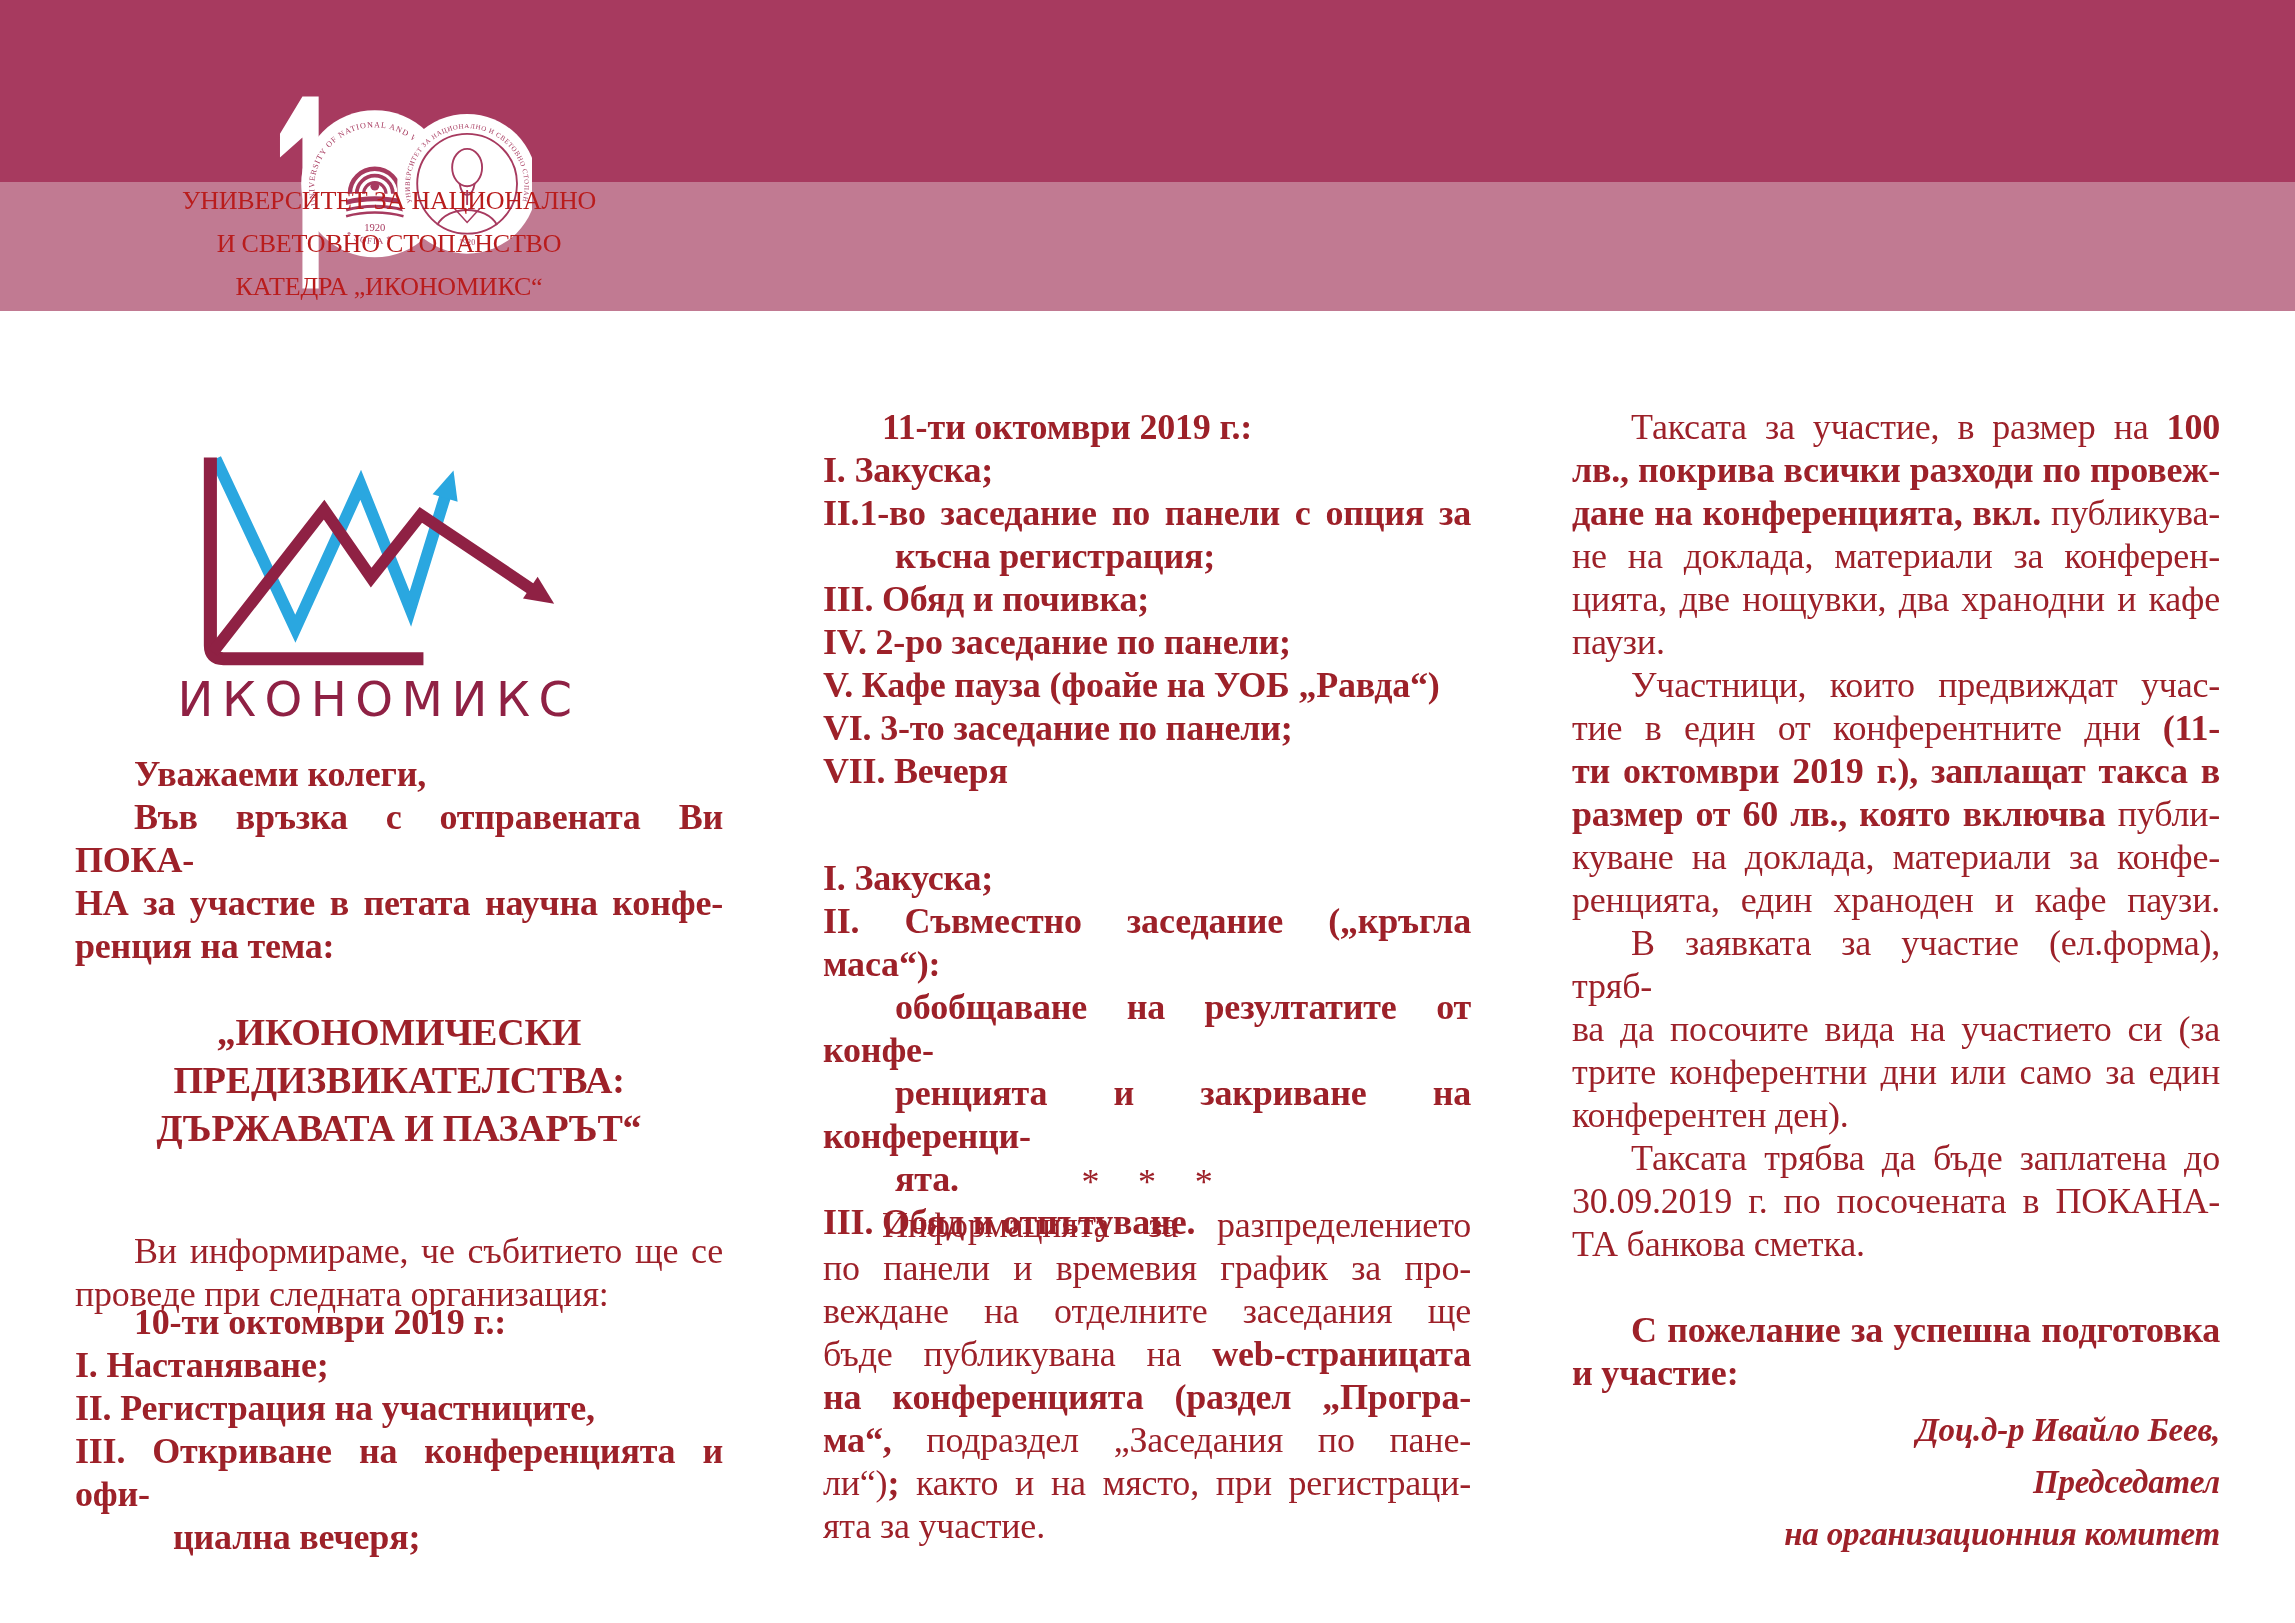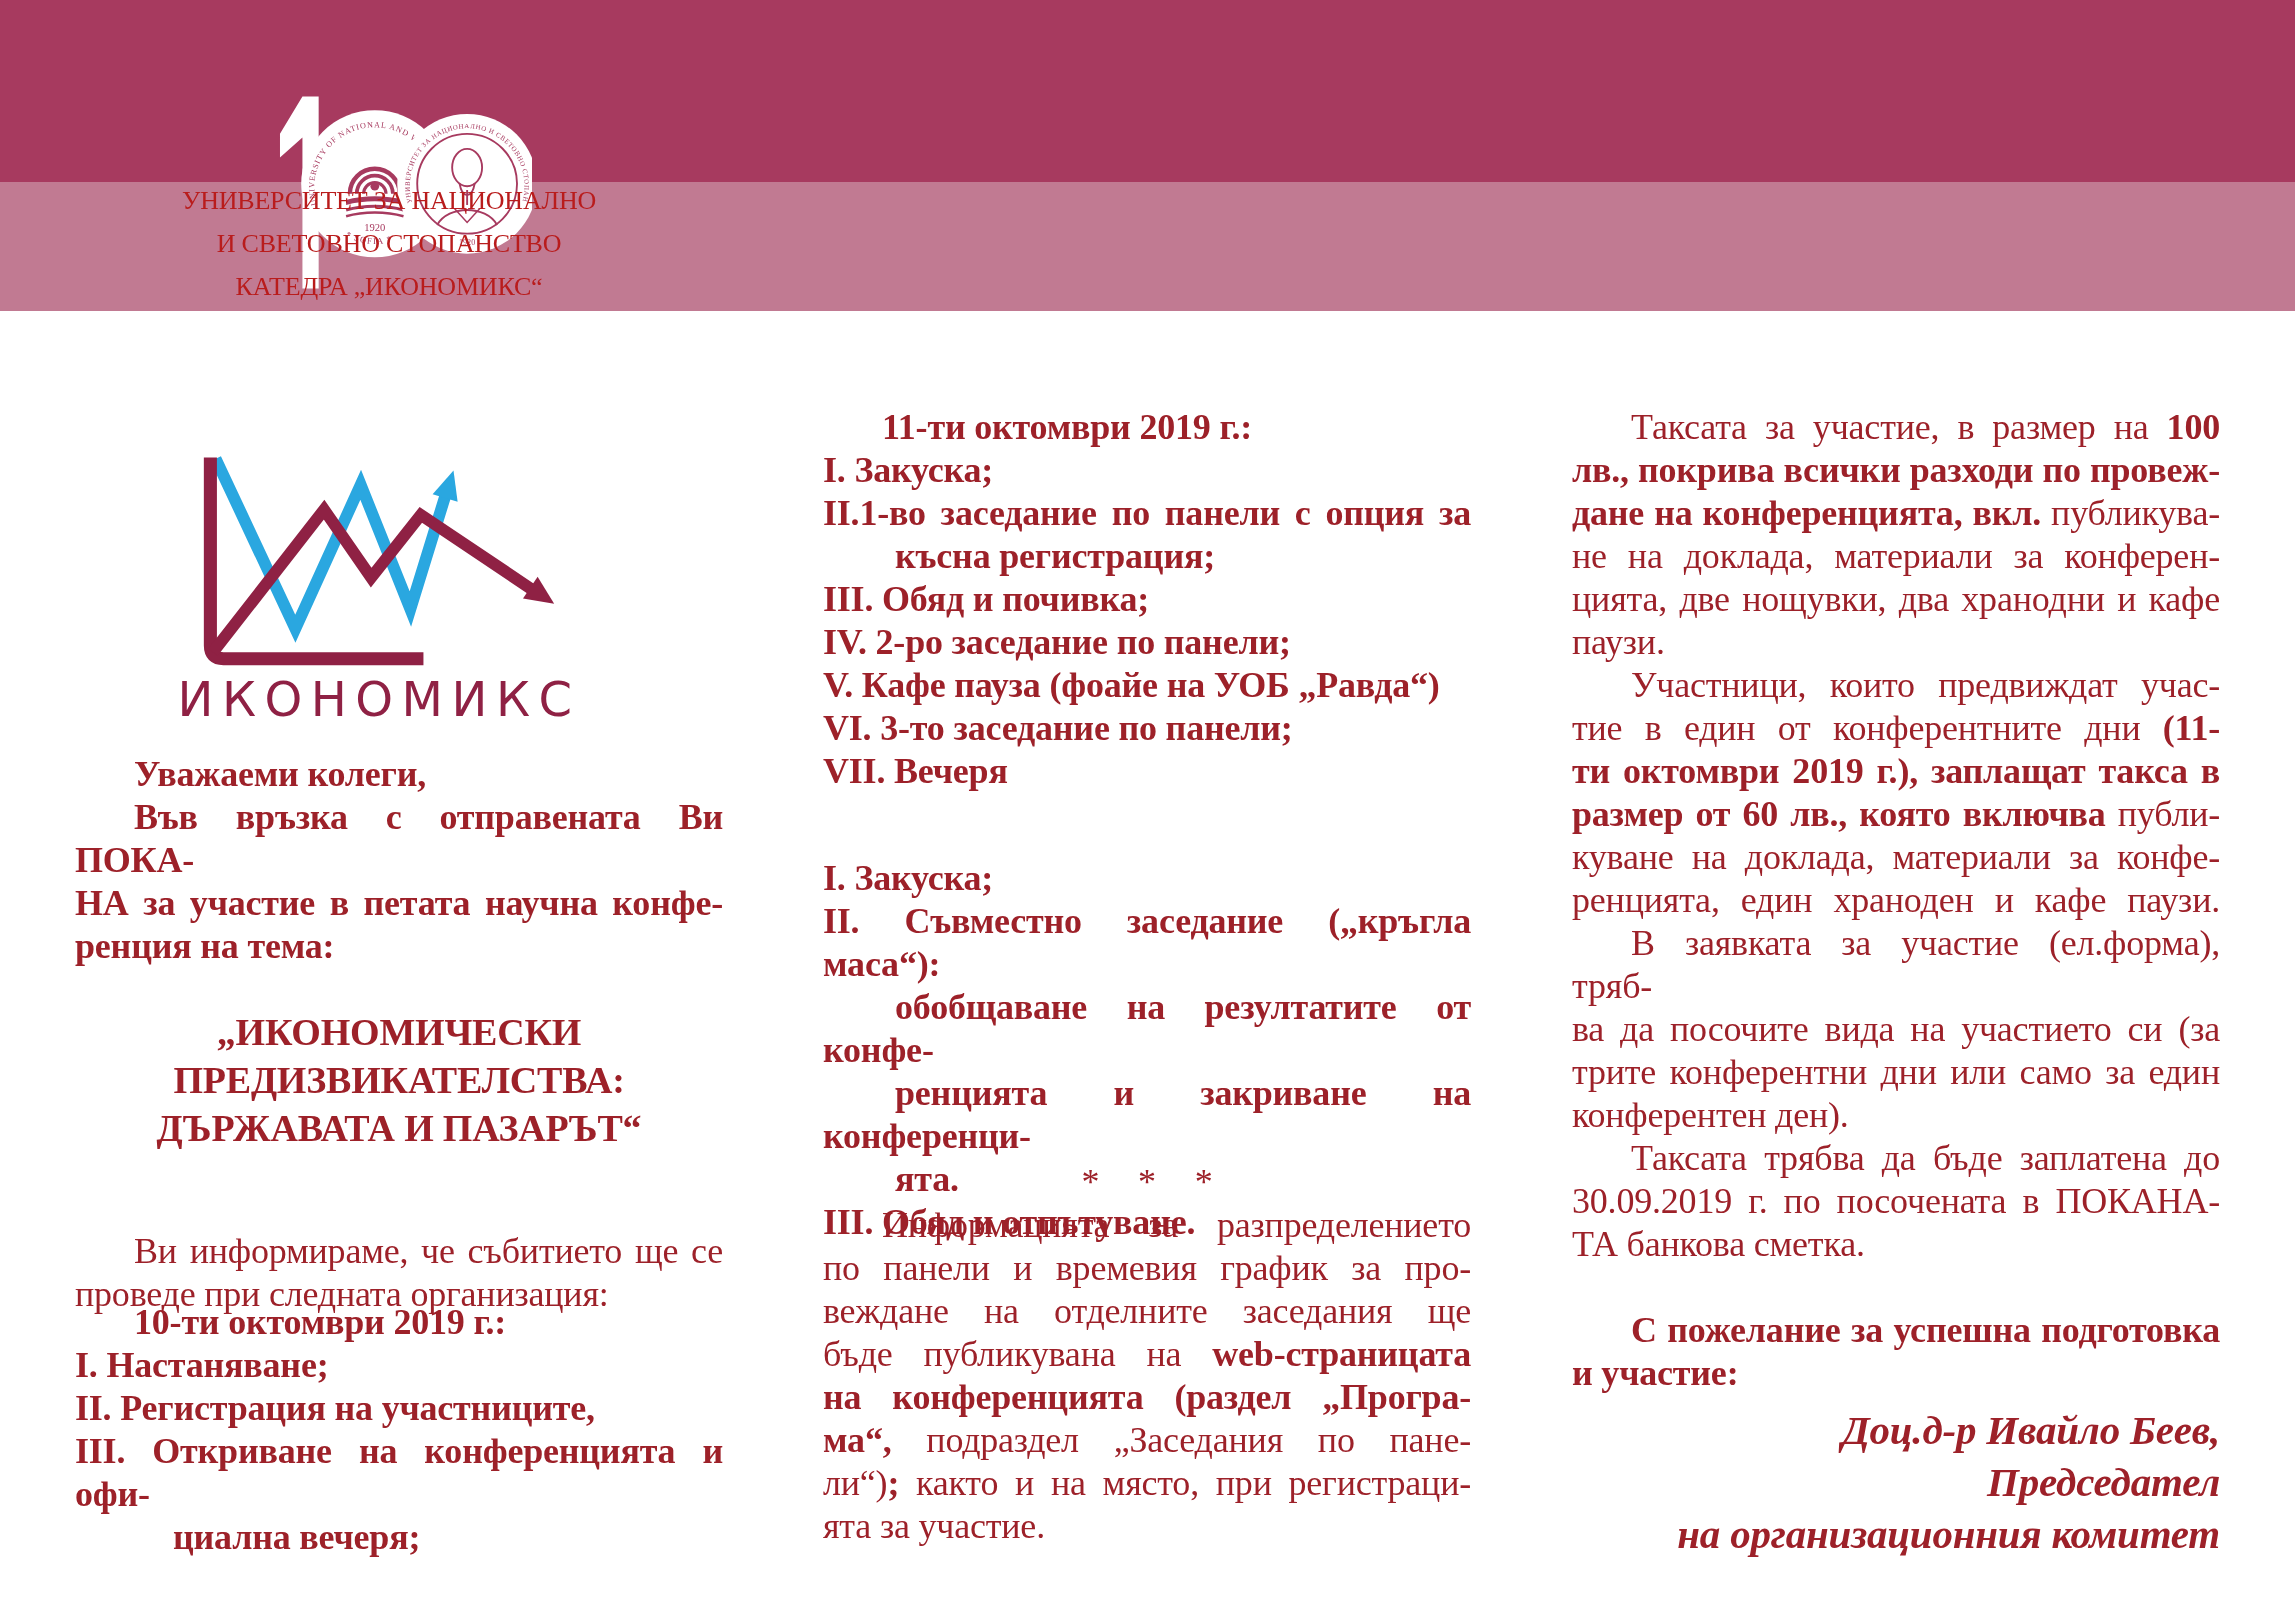--- a/index.html
+++ b/index.html
@@ -31,21 +31,21 @@
   .blk{position:absolute;left:0;width:648px;font-size:36px;}
   .ln{line-height:43px;min-height:43px;letter-spacing:-0.2px;}
   .j{text-align:justify;text-align-last:justify;-moz-text-align-last:justify;}
   .l{text-align:left;}
   .c{text-align:center;text-align-last:center;}
   .r{text-align:right;text-align-last:right;}
   span.b{font-weight:bold;}
   span.i{font-style:italic;}
   .title{font-size:38px;}
   .title .ln{line-height:48px;min-height:48px;}
-  .sig{font-size:41px;}
+  .sig{font-size:33px;}
   .sig .ln{line-height:52px;min-height:52px;}
 
   
   .econ-chart{position:absolute;left:121px;top:452px;}
   .econ-label{position:absolute;left:101px;top:671px;width:406px;text-align:center;
               font-family:"DejaVu Sans",sans-serif;font-size:48px;letter-spacing:8.5px;
               color:var(--logo_maroon);}
   .seal-text{font-family:"Liberation Serif",serif;}
 </style>
 </head>

